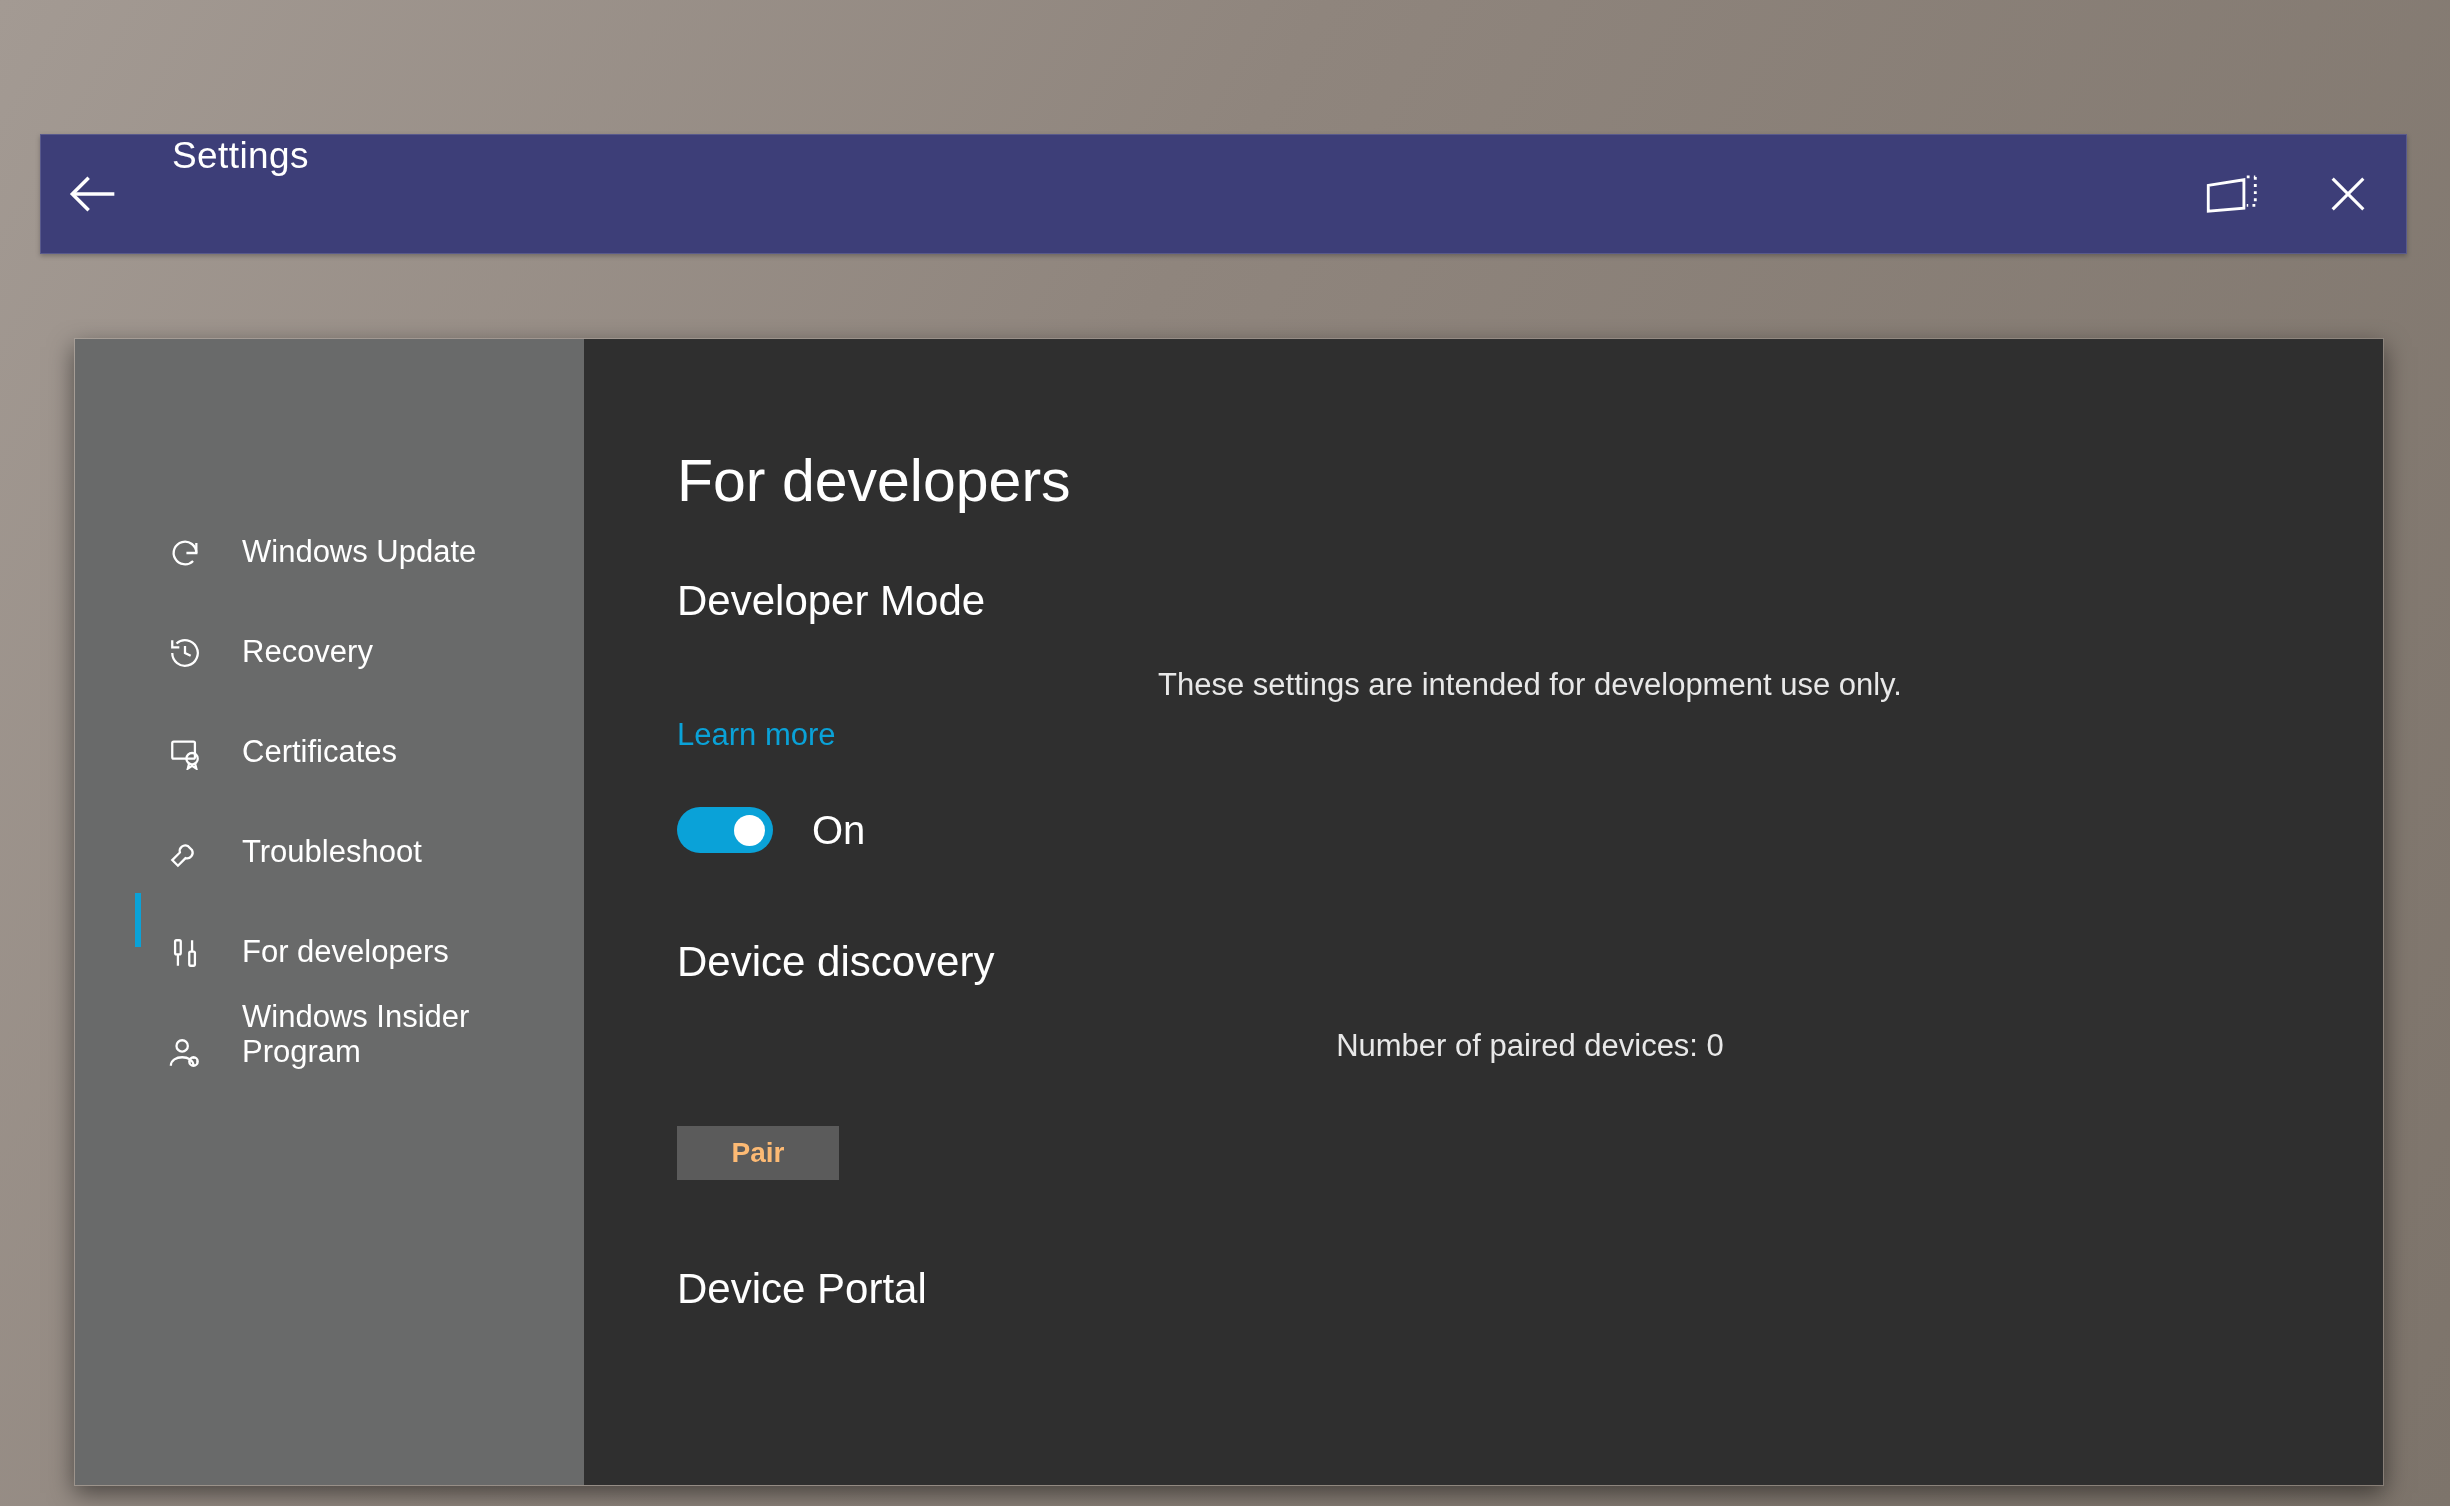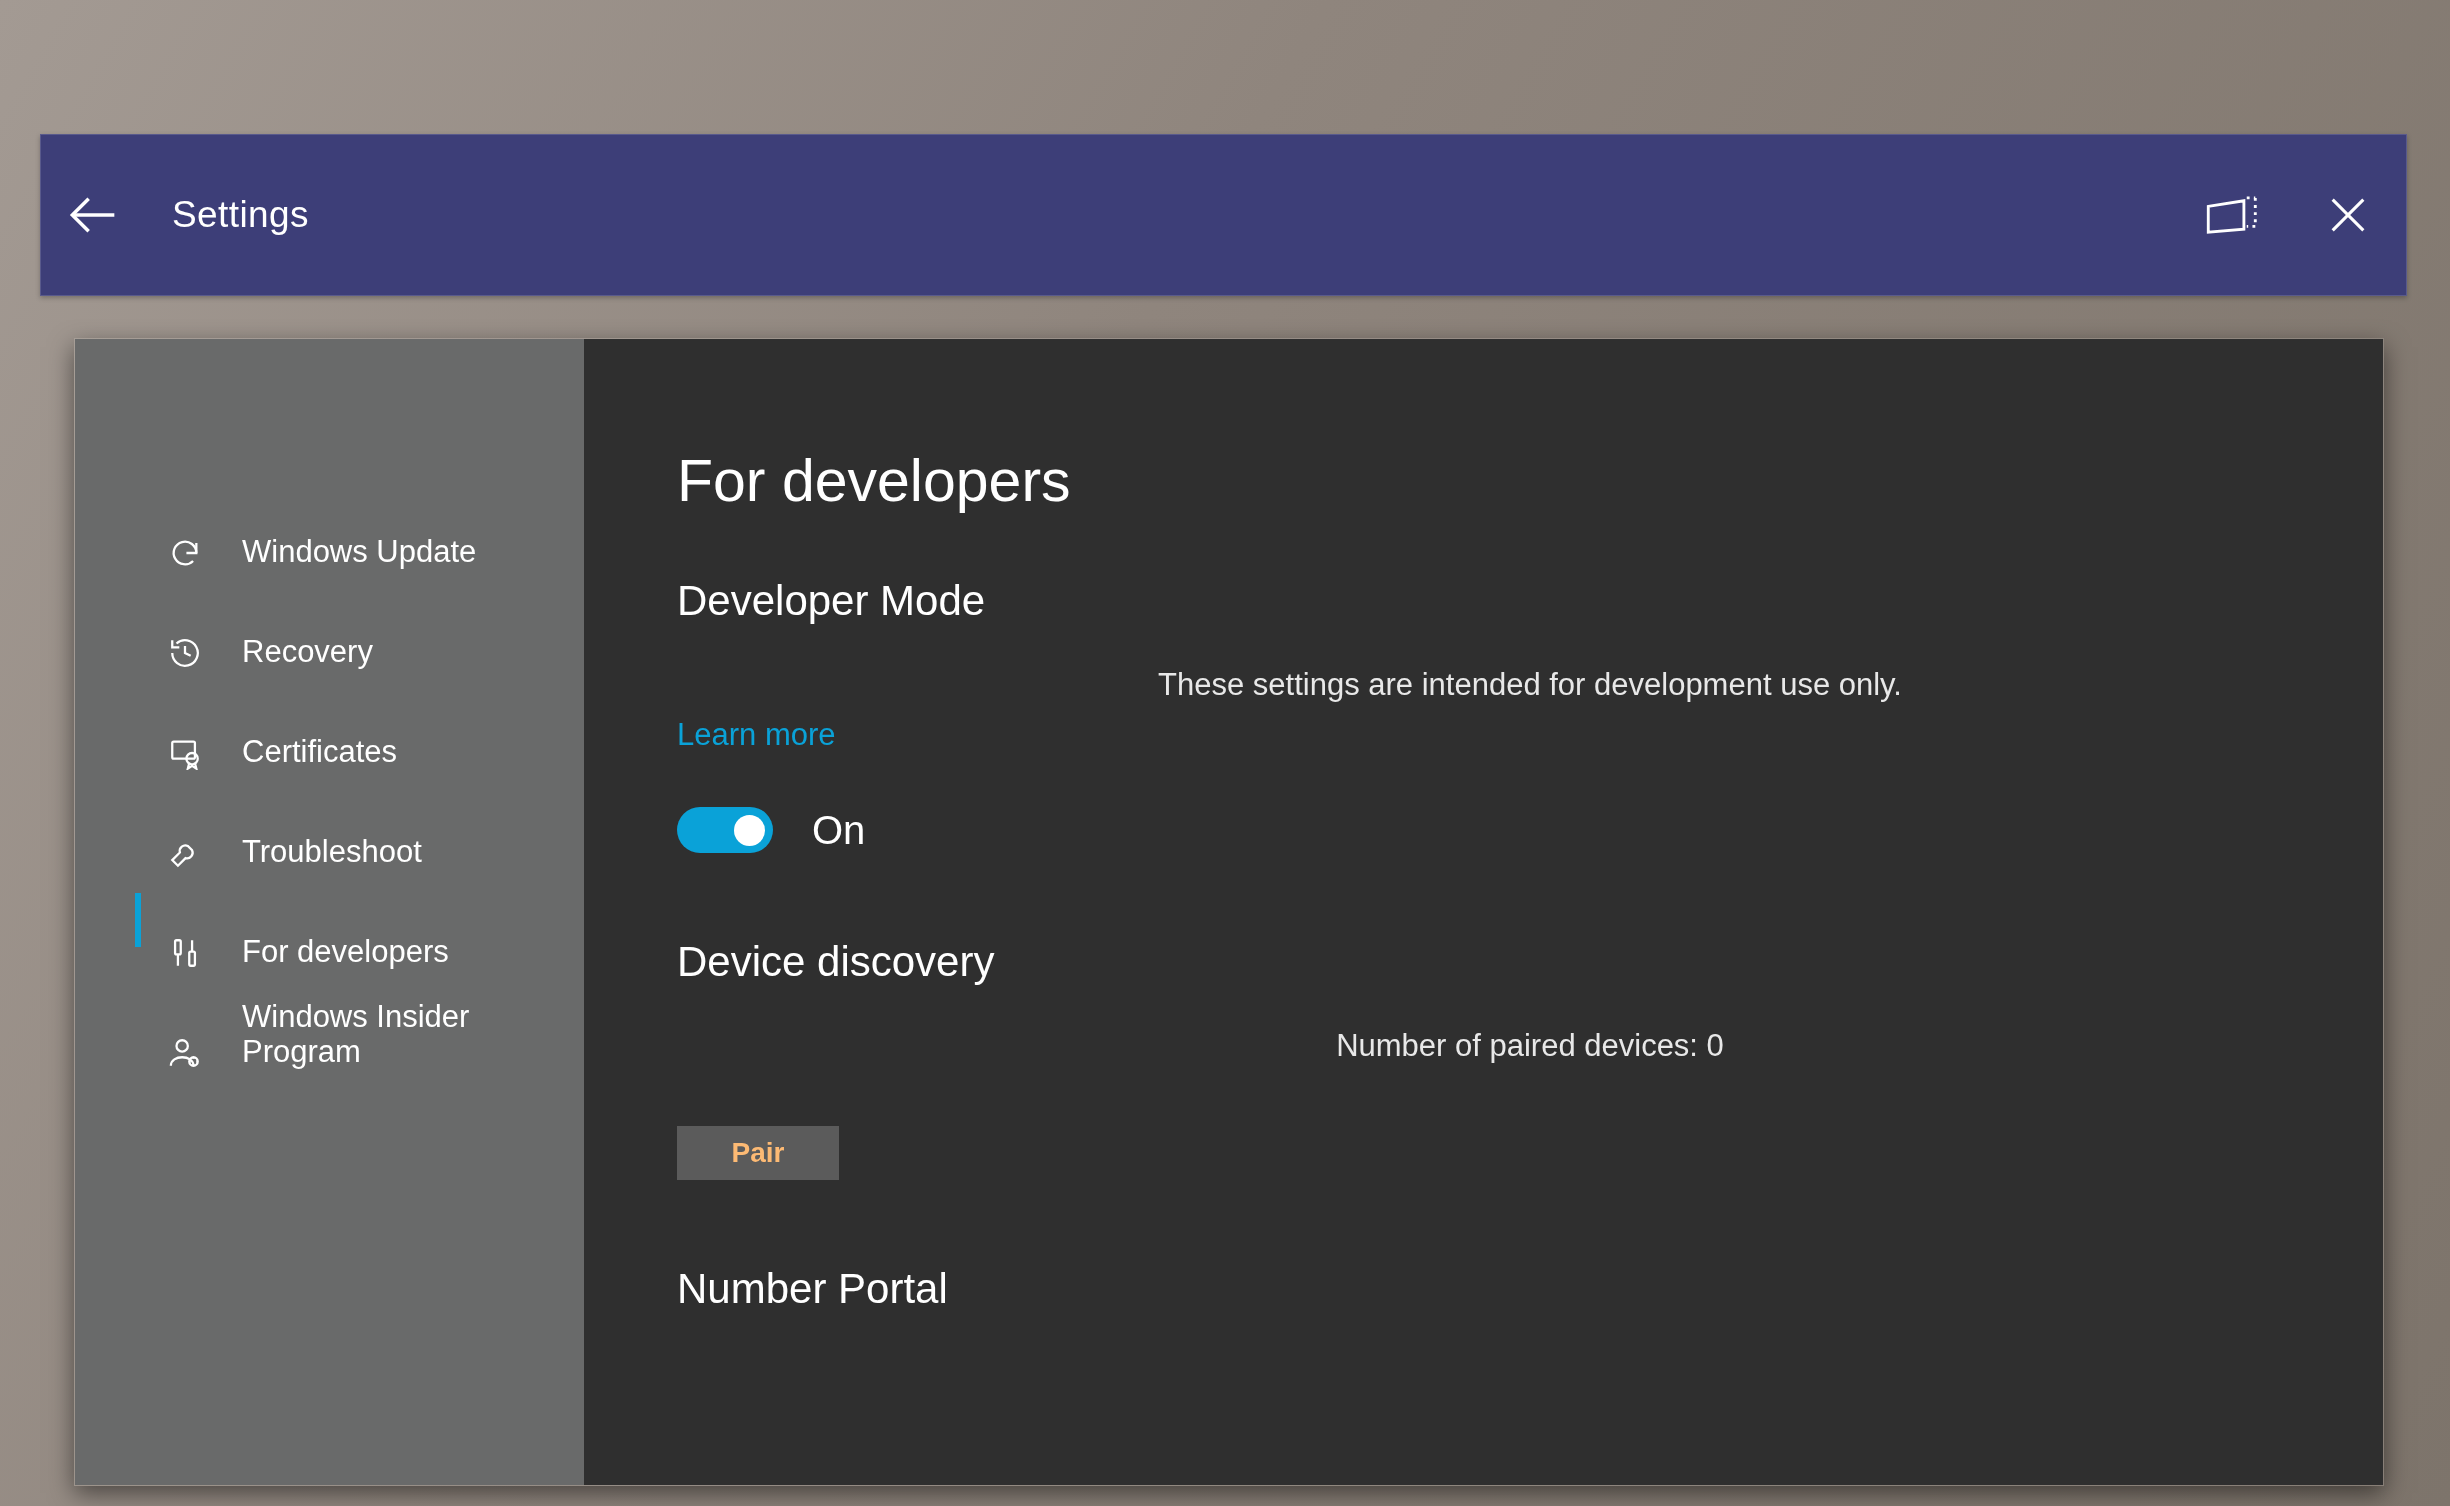--- a/index.html
+++ b/index.html
@@ -8,23 +8,23 @@
     font-family:"Segoe UI", Arial, sans-serif;
     background:linear-gradient(120deg,#a39a93 0%,#8f857d 40%,#7d746b 100%);
     overflow:hidden;
     color:#fff;
   }
 
   
   .titlebar{
     position:absolute;
     left:40px; top:134px;
-    width:2367px; height:162px;
+    width:2367px; height:120px;
     background:#3d3e78;
-    display:flex; align-items:center;
+    display:flex; align-items:flex-start;
     box-shadow:0 2.3px 4.6px rgba(0,0,0,.25);
     border:1.5px solid rgba(255,255,255,.15);
   }
   .tb-back{
     width:100px; height:100%;
     display:flex; align-items:center; justify-content:center;
     cursor:pointer;
   }
   .tb-title{
     font-size:37px; font-weight:400; letter-spacing:0.4px;
@@ -265,17 +265,17 @@
       </div>
     </div>
 
     <div class="section">
       <h2 class="section-title">Device discovery</h2>
       <p class="section-desc">Number of paired devices: 0</p>
       <button class="pair-btn">Pair</button>
     </div>
 
     <div class="section">
-      <h2 class="section-title">Number Portal</h2>
+      <h2 class="section-title">Device Portal</h2>
     </div>
   </div>
 </div>
 
 
 </body></html>

